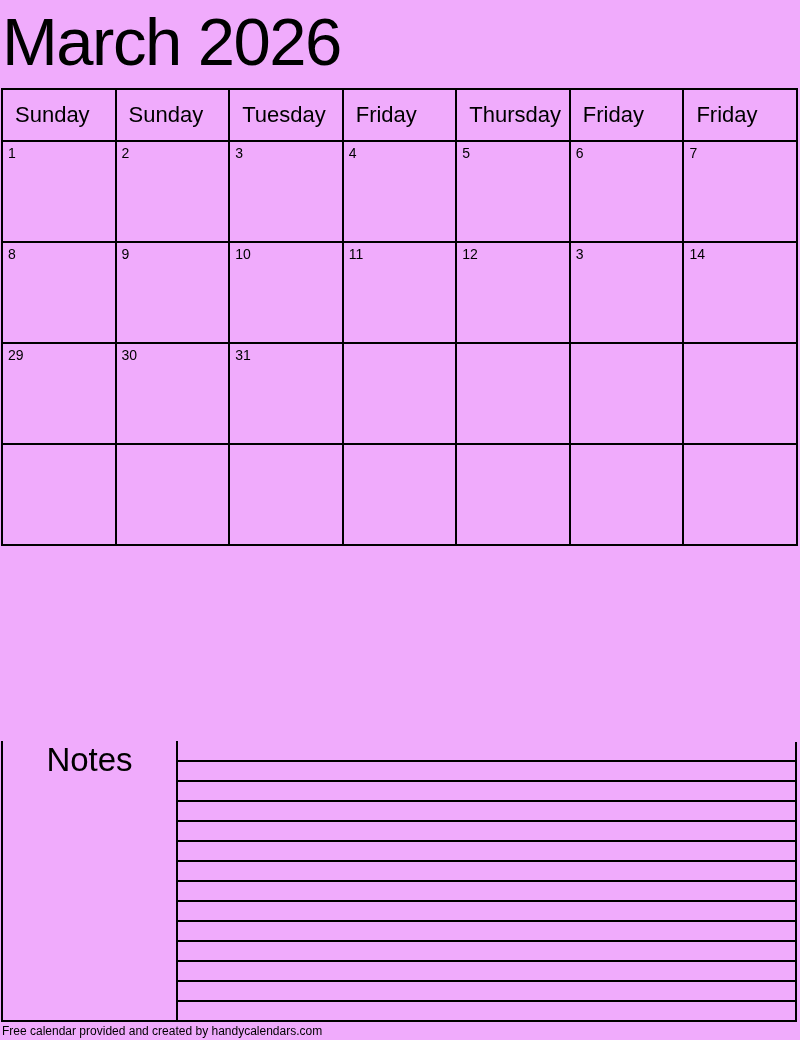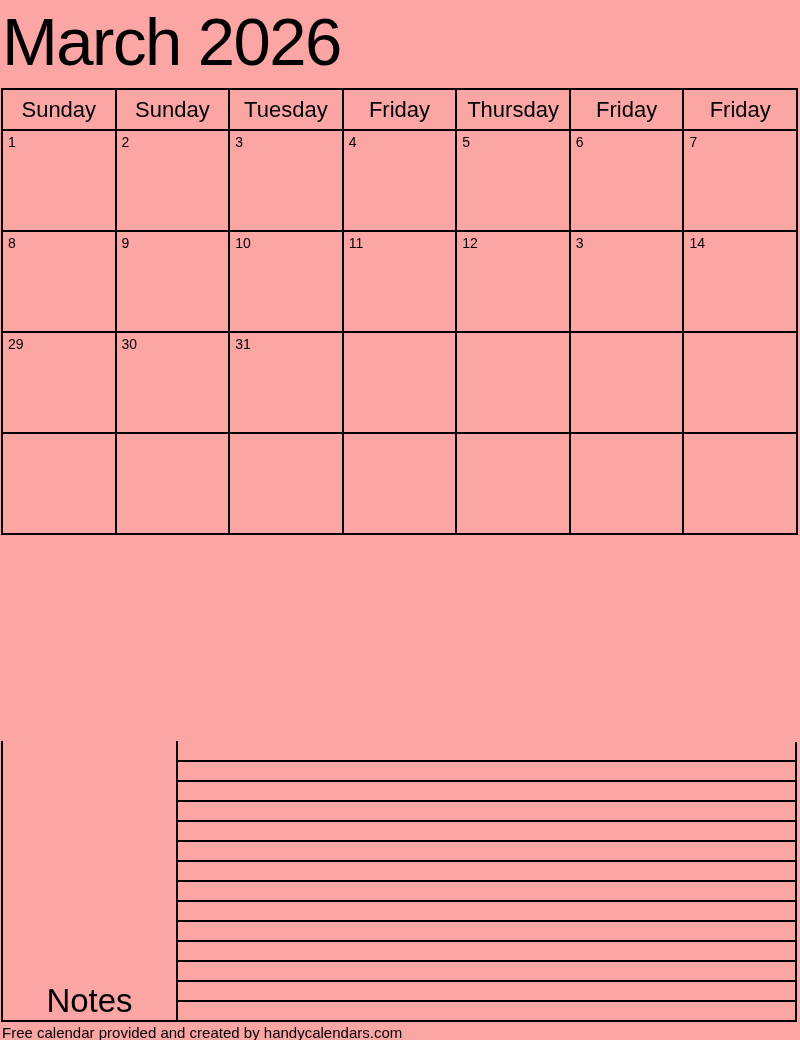--- a/index.html
+++ b/index.html
@@ -9,21 +9,21 @@
     background: #ffffff;
     font-family: "Liberation Sans", sans-serif;
     color: #000000;
     position: relative;
     overflow: hidden;
   }
   .page {
     position: relative;
     width: 800px;
     height: 1040px;
-    background: #fca5a5;
+    background: #f0abfc;
   }
   .month-title {
     position: absolute;
     top: 2px;
     left: 2px;
     font-size: 67px;
     line-height: 80px;
     font-weight: 400;
     letter-spacing: -1.5px;
     white-space: nowrap;
@@ -34,45 +34,45 @@
     left: 1px;
     width: 797px;
     border-collapse: collapse;
     table-layout: fixed;
   }
   table.cal th {
     border: 2px solid #000;
     height: 41px;
     font-size: 22px;
     font-weight: 400;
-    text-align: center;
+    text-align: left;
     vertical-align: middle;
     overflow: hidden;
     white-space: nowrap;
-    padding: 0;
+    padding: 12px;
   }
   table.cal td {
     border: 2px solid #000;
     height: 101px;
     vertical-align: top;
     text-align: left;
     font-size: 14px;
     padding: 3px 2px 0 5px;
     overflow: hidden;
   }
   .notes-box {
     position: absolute;
     top: 741px;
     left: 1px;
     width: 177px;
     height: 281px;
     border: 2px solid #000;
     border-top: none;
     display: flex;
-    align-items: flex-end;
+    align-items: flex-start;
     justify-content: center;
   }
   .notes-label {
     font-size: 33px;
     font-weight: 400;
   }
   .notes-lines {
     position: absolute;
     top: 742px;
     left: 178px;
@@ -81,21 +81,21 @@
     border-right: 2px solid #000;
   }
   .note-line {
     height: 20px;
     border-bottom: 2px solid #000;
   }
   .footer-text {
     position: absolute;
     top: 1024px;
     left: 2px;
-    font-size: 15px;
+    font-size: 12px;
     white-space: nowrap;
   }
 </style>
 </head>
 <body>
 
 <div class="page">
 
   <div class="month-title">March 2026</div>
 

